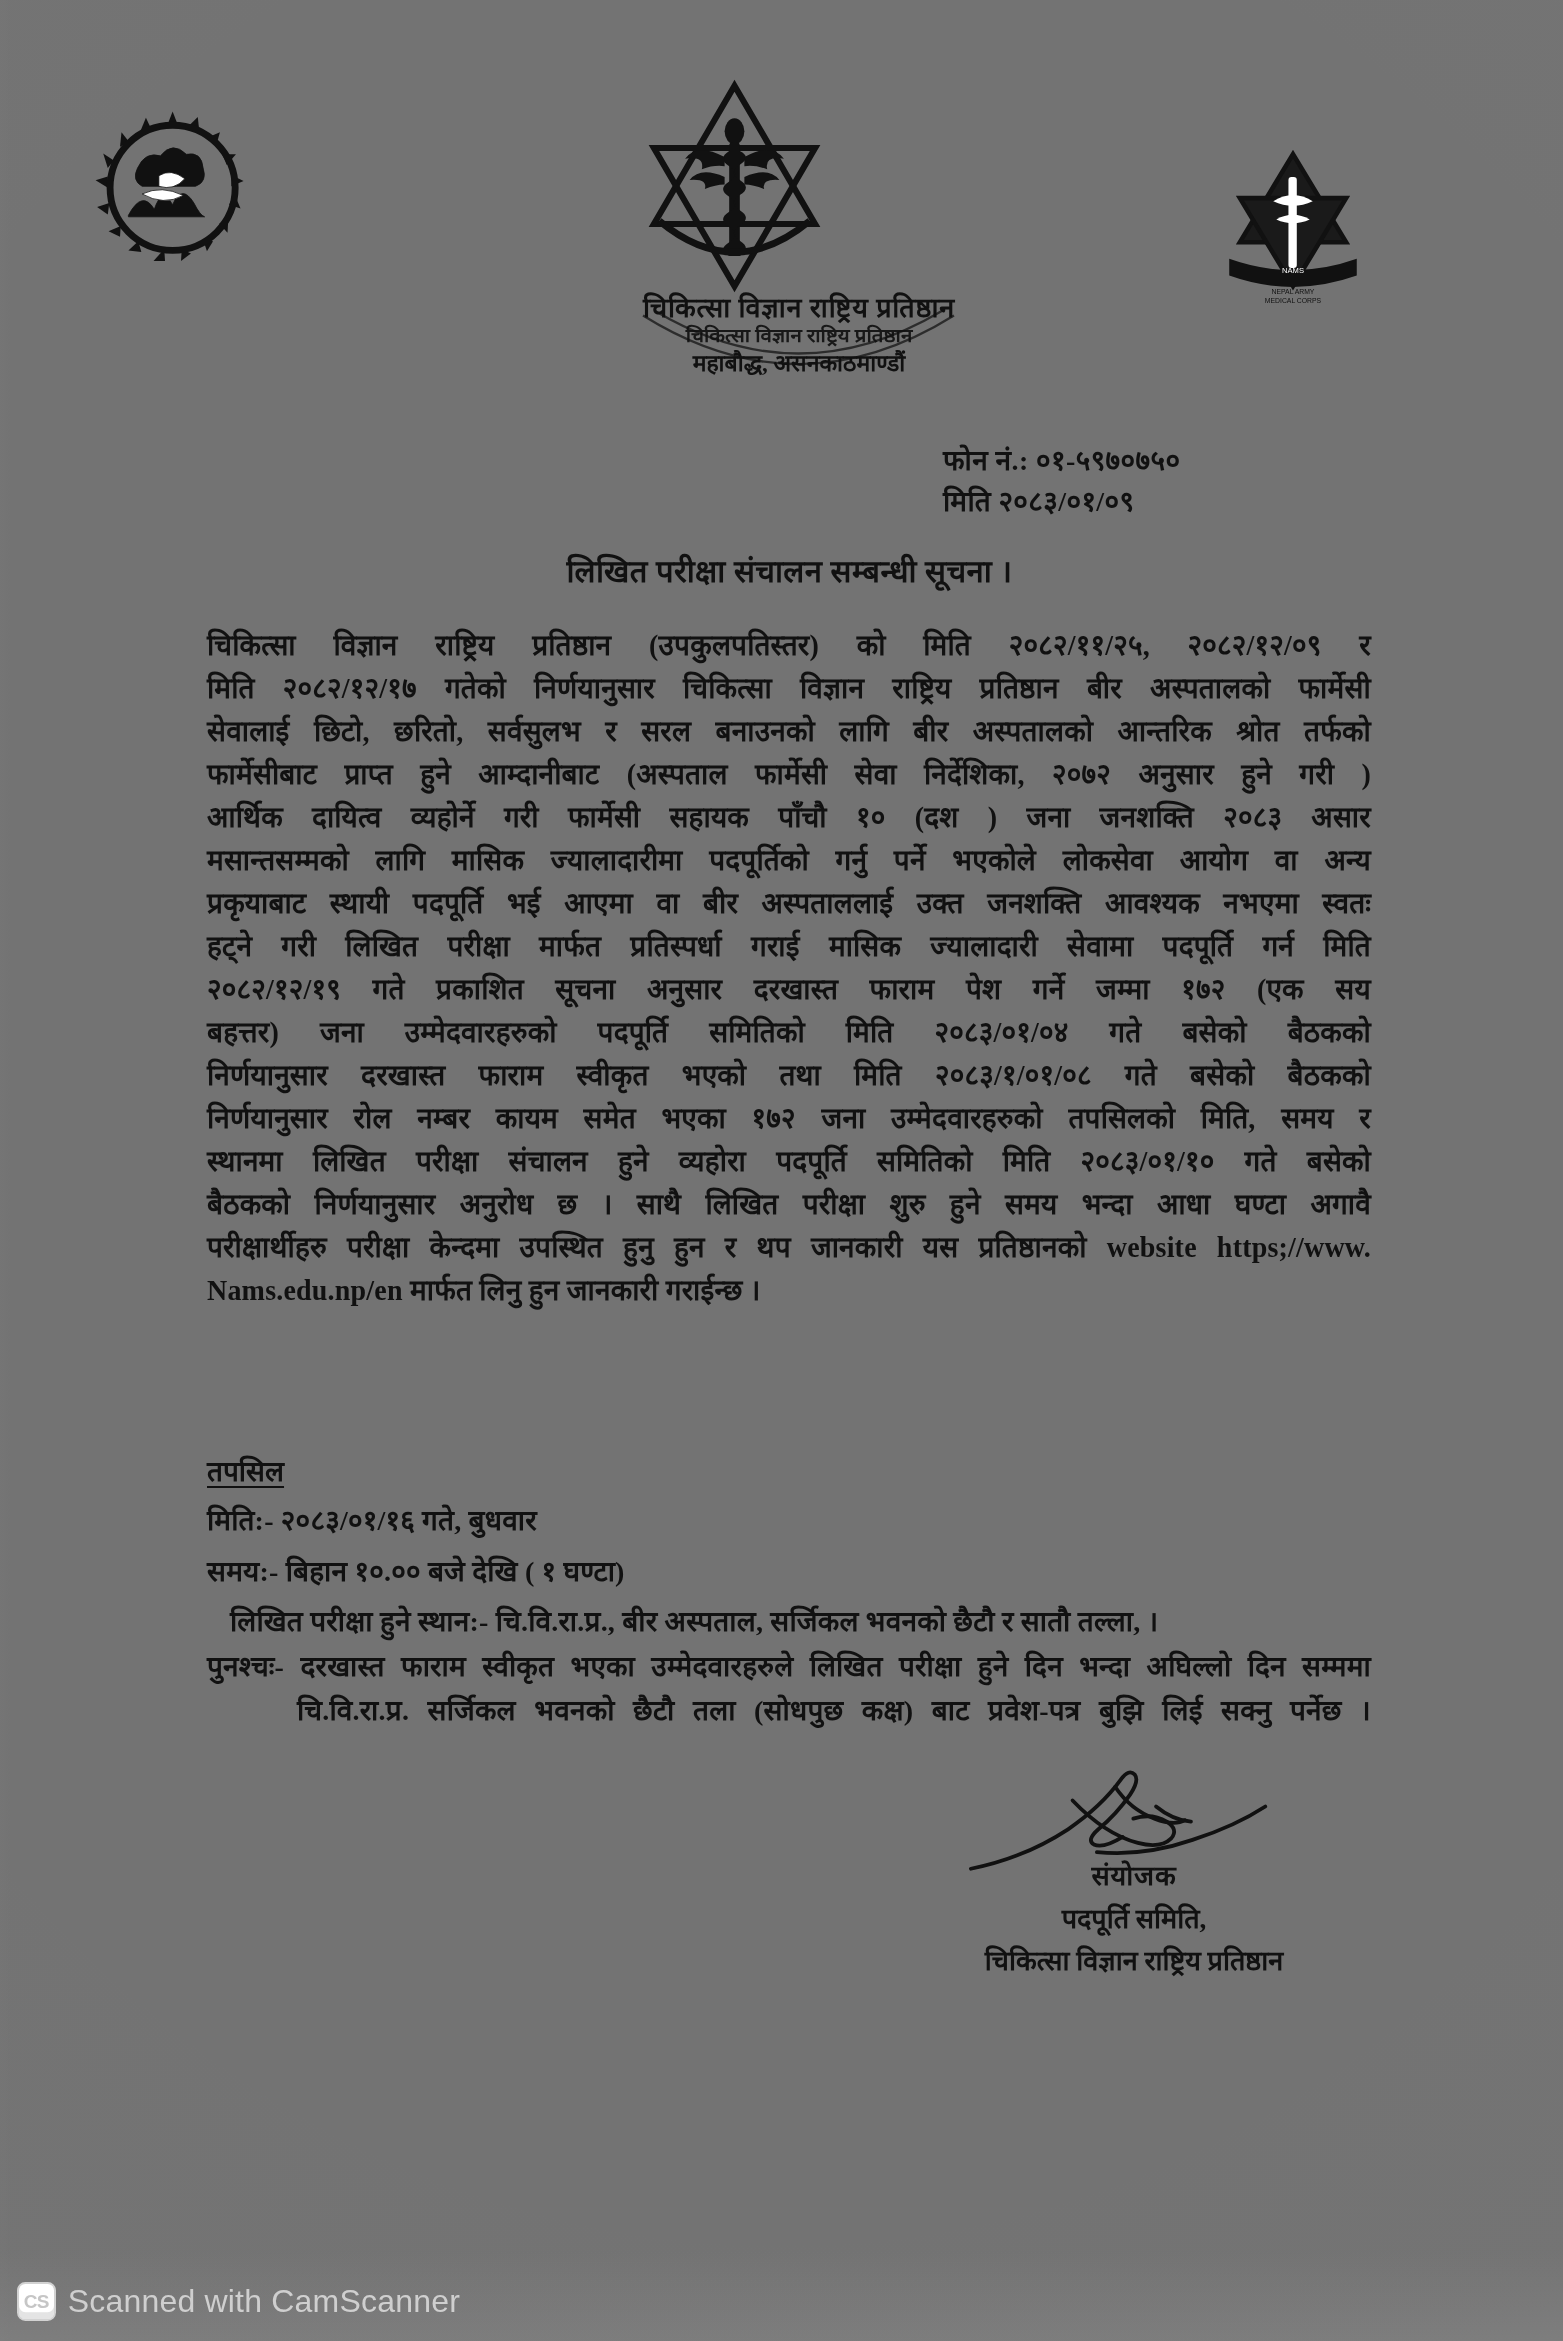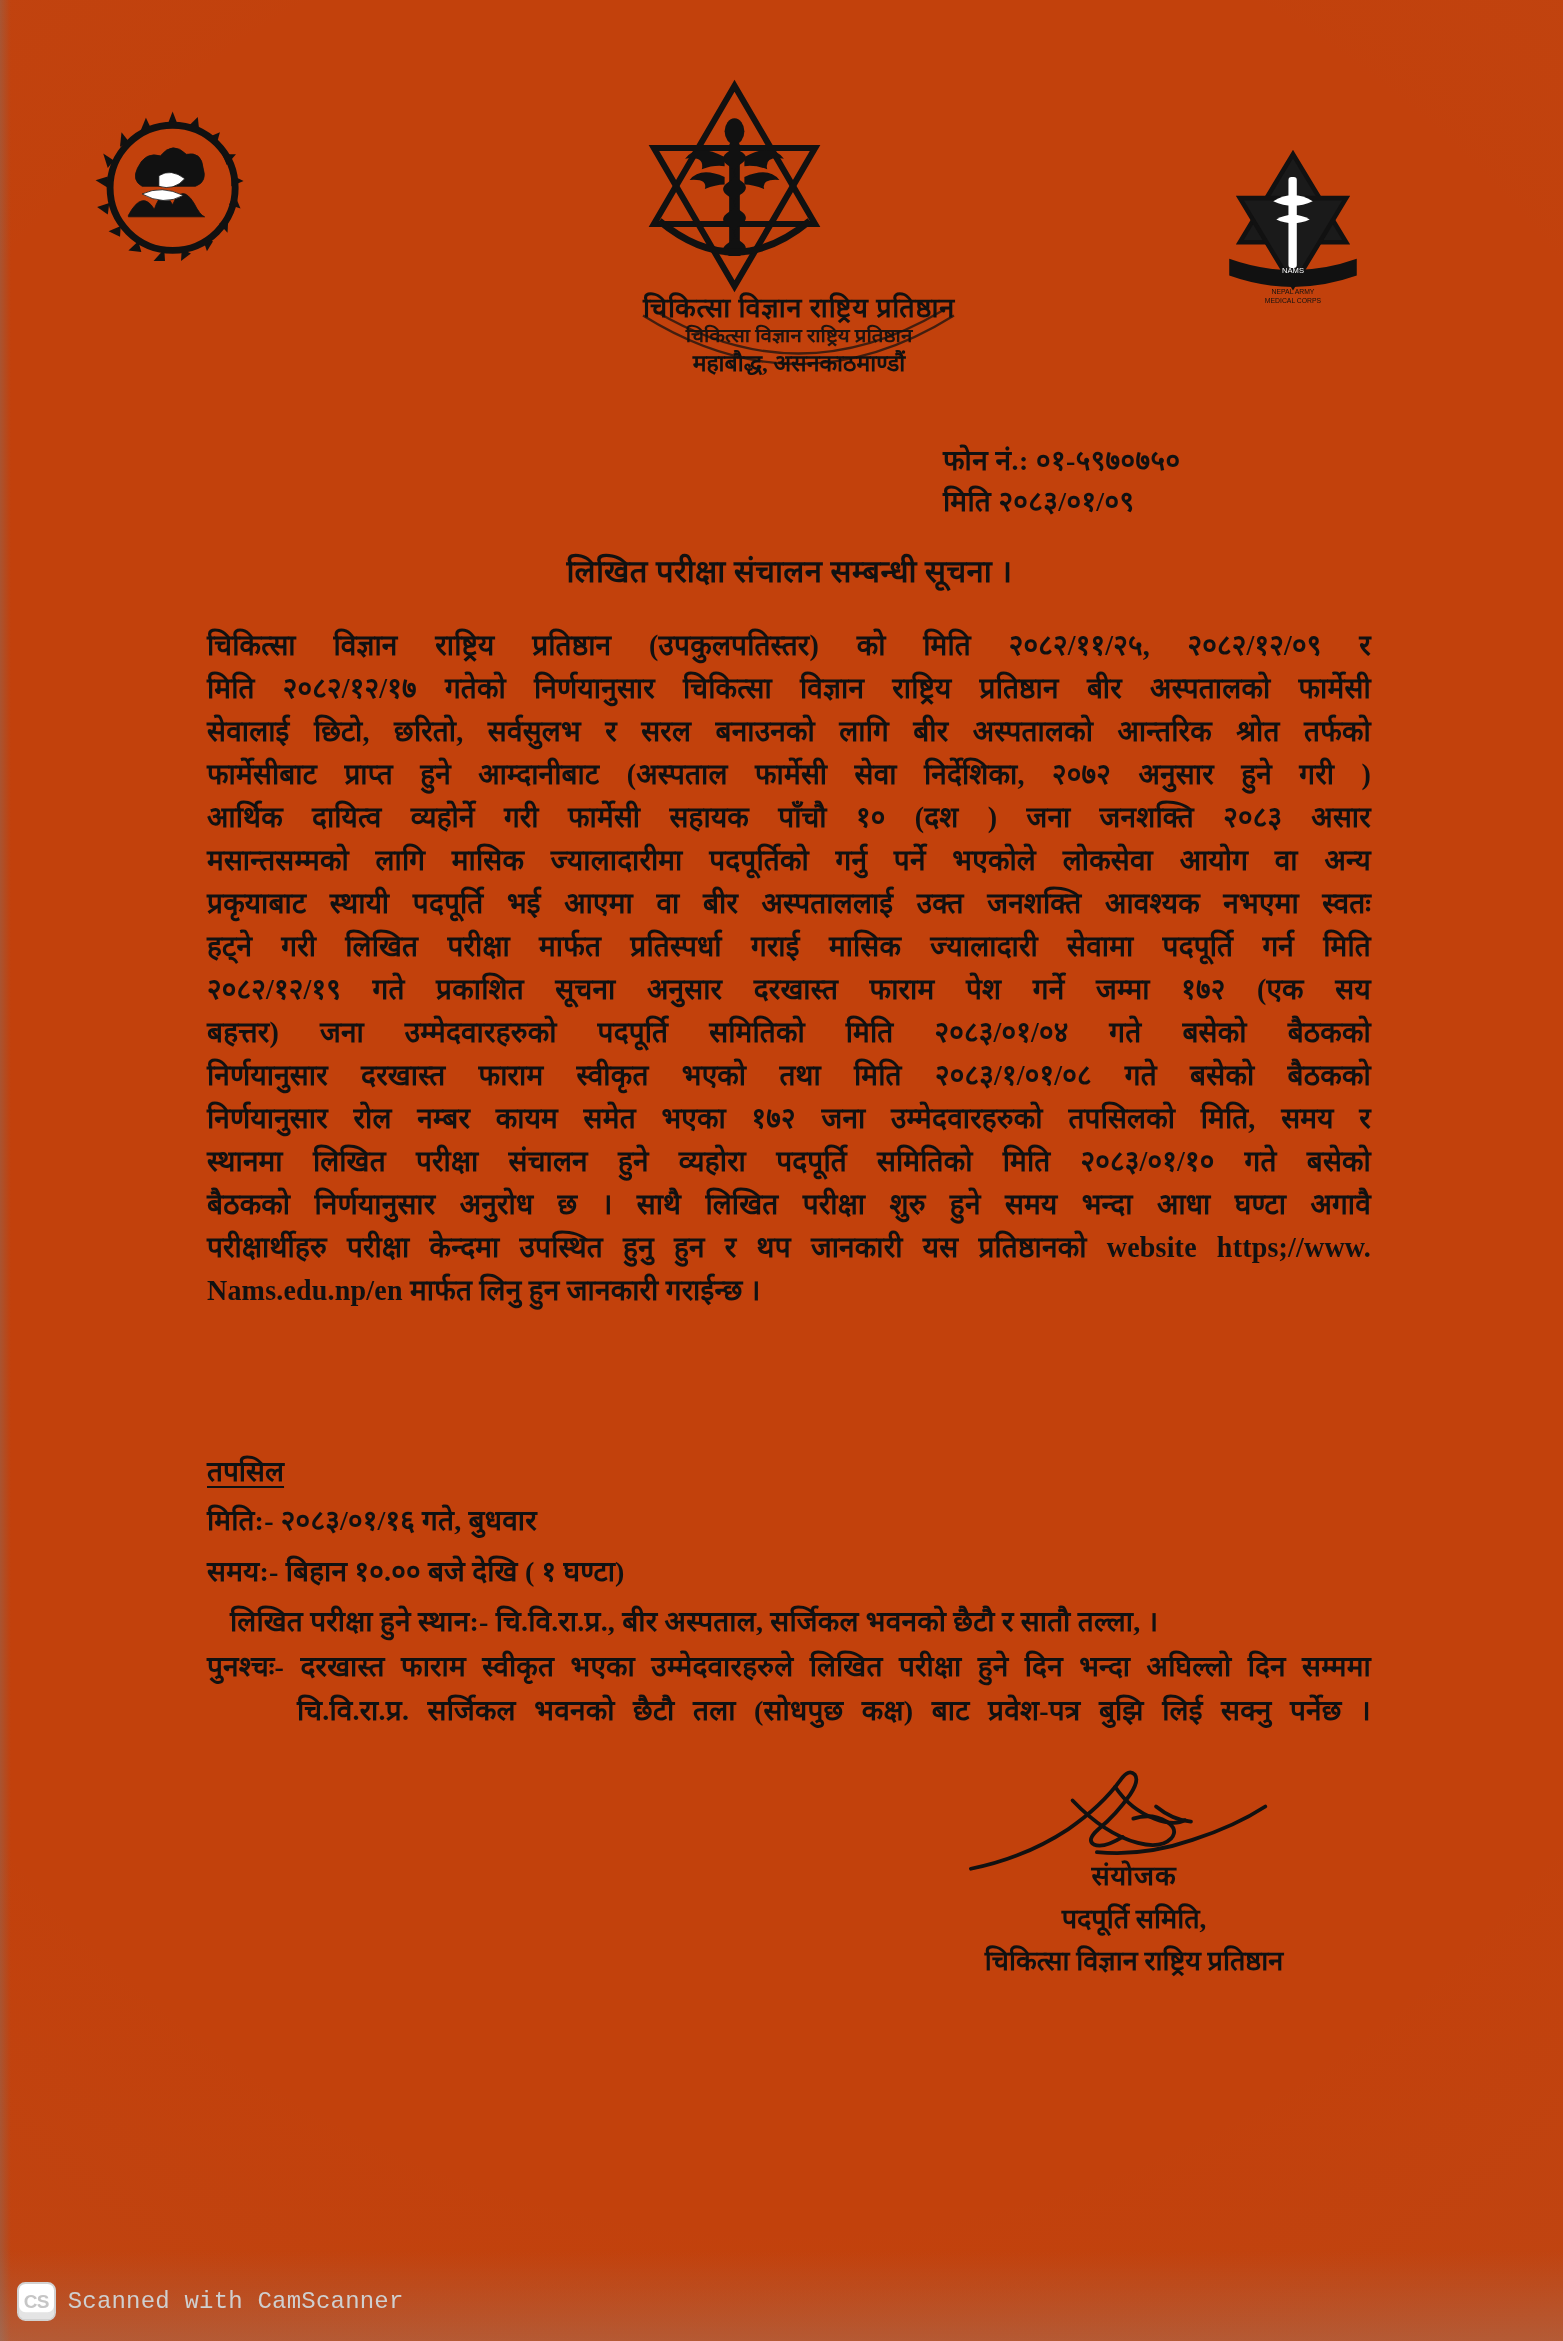--- a/index.html
+++ b/index.html
@@ -4,21 +4,21 @@
 <style>
   html, body {
     margin: 0;
     padding: 0;
     background: #8d8d8d;
   }
   .page {
     position: relative;
     width: 1564px;
     height: 2342px;
-    background: #c2410c;
+    background: #737373;
     overflow: hidden;
     font-family: "Liberation Serif", "DejaVu Serif", serif;
     color: #111;
   }
   
   .scan-tint {
     position: absolute;
     inset: 0;
     pointer-events: none;
     background:
@@ -232,22 +232,22 @@
     font-weight: 700;
     display: flex;
     align-items: center;
     justify-content: center;
     letter-spacing: -0.8px;
     background: #fff;
     box-shadow: inset 0 -6.8px 0 0 #e4e4e4;
   }
   .cs-text {
     color: #cfcfcf;
-    font-family: Liberation Mono, monospace;
-    font-size: 24px;
+    font-family: Liberation Sans, sans-serif;
+    font-size: 32px;
     letter-spacing: 0.2px;
   }
 </style>
 </head>
 <body>
 
 <div class="page">
 
   <div class="logo-left">
     <svg viewBox="0 0 215 215" width="164" height="164" aria-hidden="true">

